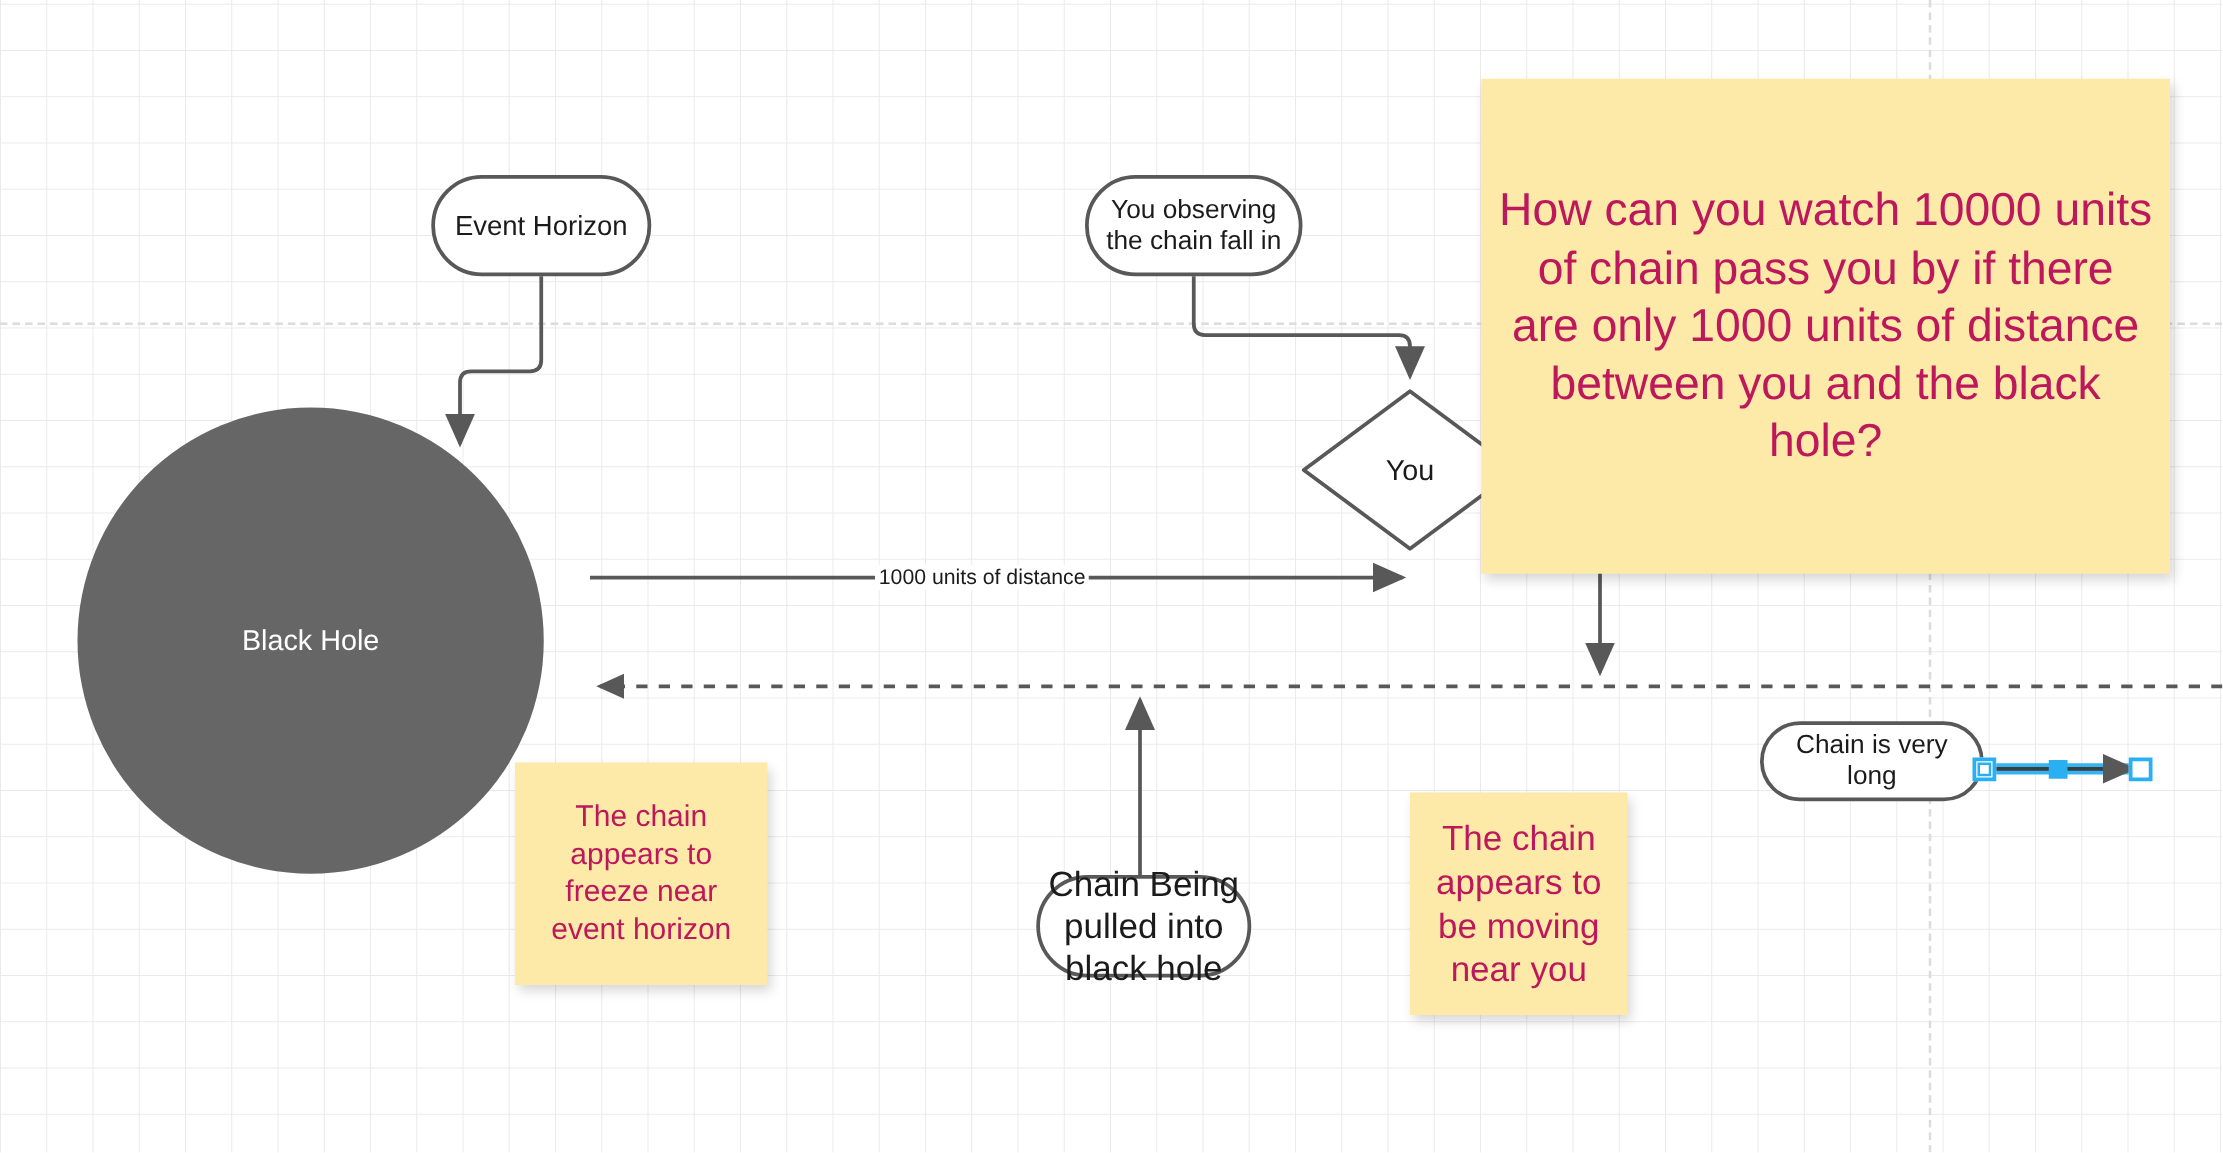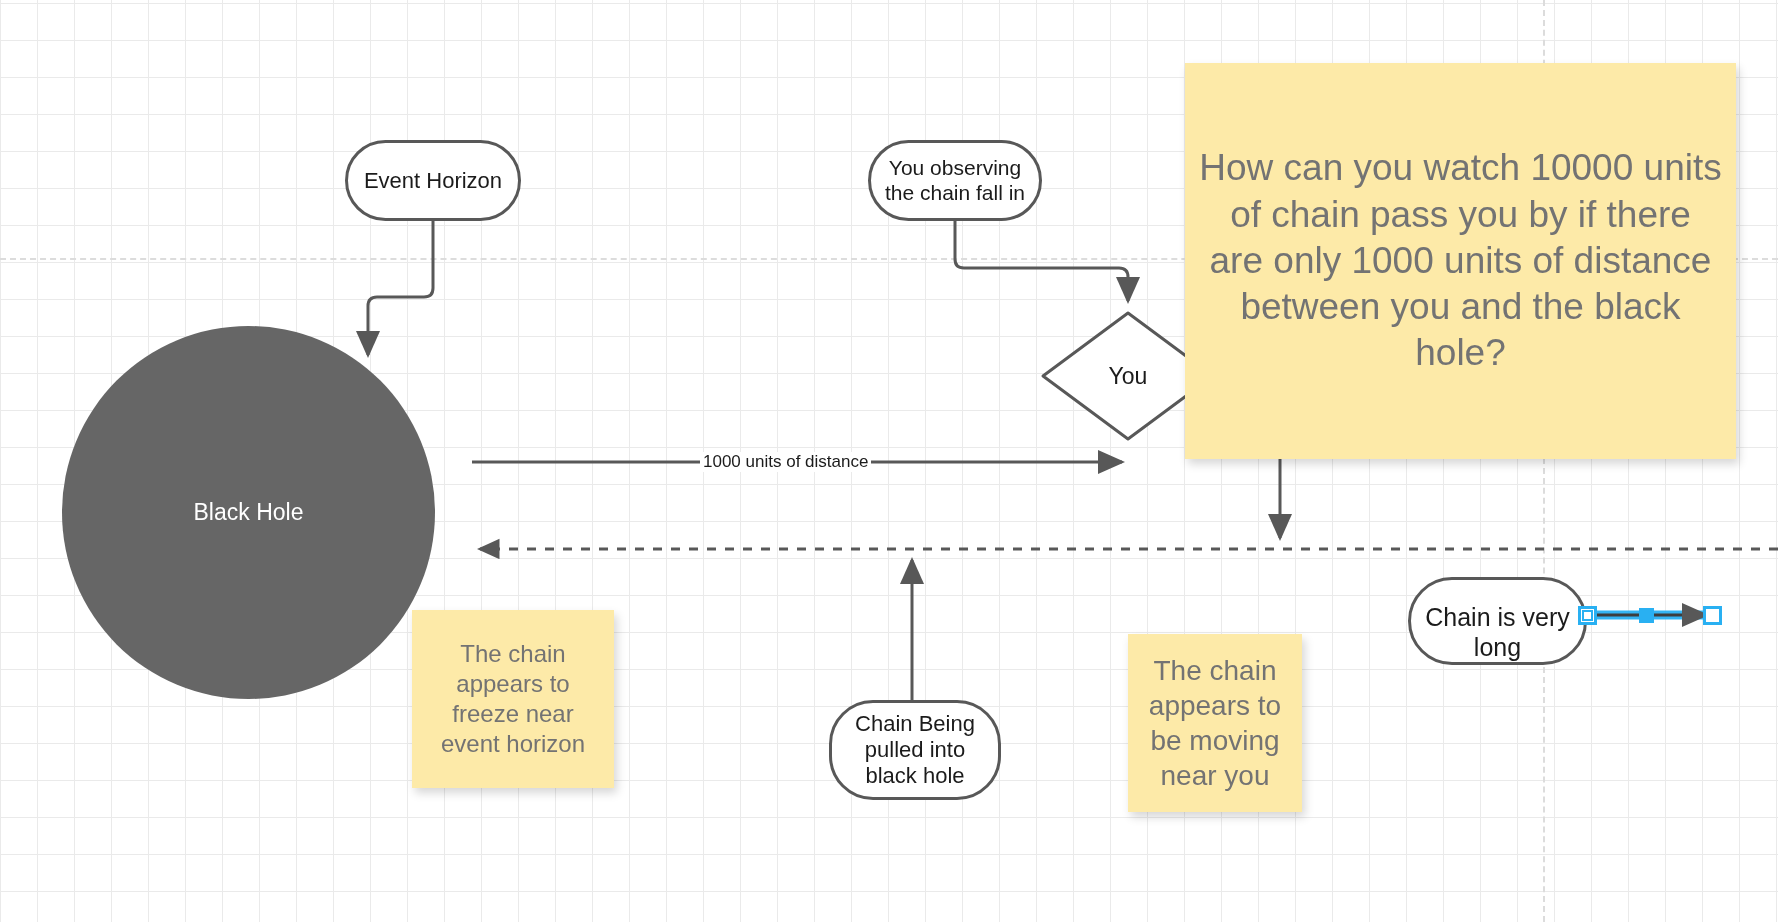--- a/index.html
+++ b/index.html
@@ -86,21 +86,21 @@
     justify-content: center;
     font-size: 23px;
     color: #1b1b1b;
   }
 
   
   .sticky {
     position: absolute;
     box-sizing: border-box;
     background: #fdeaa8;
-    color: #737373;
+    color: #be185d;
     display: flex;
     align-items: center;
     justify-content: center;
     text-align: center;
     line-height: 1.25;
     box-shadow: 3px 5px 9px rgba(0,0,0,0.16);
   }
 
   
   .edge-label {
@@ -177,27 +177,27 @@
 
   <div class="node rounded" style="left:868px; top:140px; width:174px; height:81px; font-size:21px; white-space:pre-line;">
     <span>You observing
 the chain fall in</span>
   </div>
 
   <div class="node rounded" style="left:345px; top:140px; width:176px; height:81px; font-size:22px;">
     <span>Event Horizon</span>
   </div>
 
-  <div class="node rounded" style="left:829px; top:700px; width:172px; height:100px; font-size:22px; white-space:pre-line;">
+  <div class="node rounded" style="left:829px; top:700px; width:172px; height:82px; font-size:28px; white-space:pre-line;">
     <span>Chain Being
 pulled into
 black hole</span>
   </div>
 
-  <div class="node rounded" style="left:1408px; top:577px; width:179px; height:88px; font-size:25px; white-space:pre-line;align-items:flex-end;">
+  <div class="node rounded" style="left:1408px; top:577px; width:179px; height:64px; font-size:21px; white-space:pre-line;">
     <span>Chain is very
 long</span>
   </div>
 
   <div class="diamond-wrap" style="left:1040px; top:310px; width:176px; height:132px;">
     <svg width="176" height="132" viewBox="0 0 176 132" style="position:absolute; left:0; top:0;">
       <polygon points="88,3 173,66 88,129 3,66" fill="#ffffff" stroke="#585858" stroke-width="3" stroke-linejoin="round"></polygon>
     </svg>
     <div class="diamond-label">You</div>
   </div>

